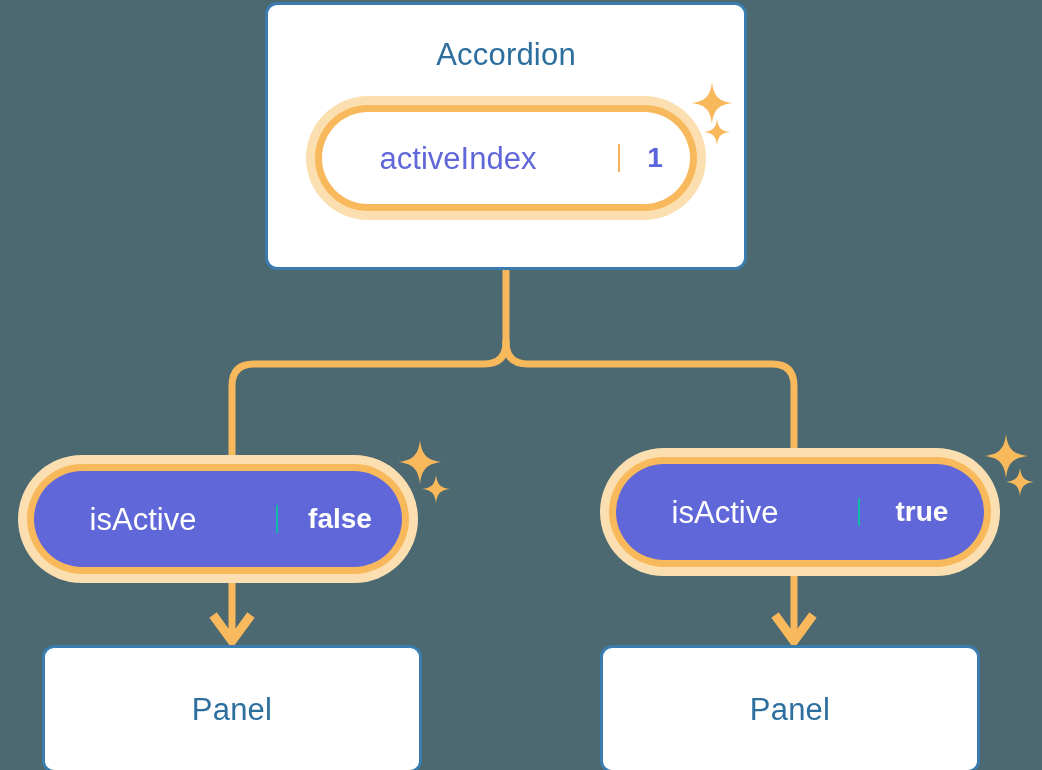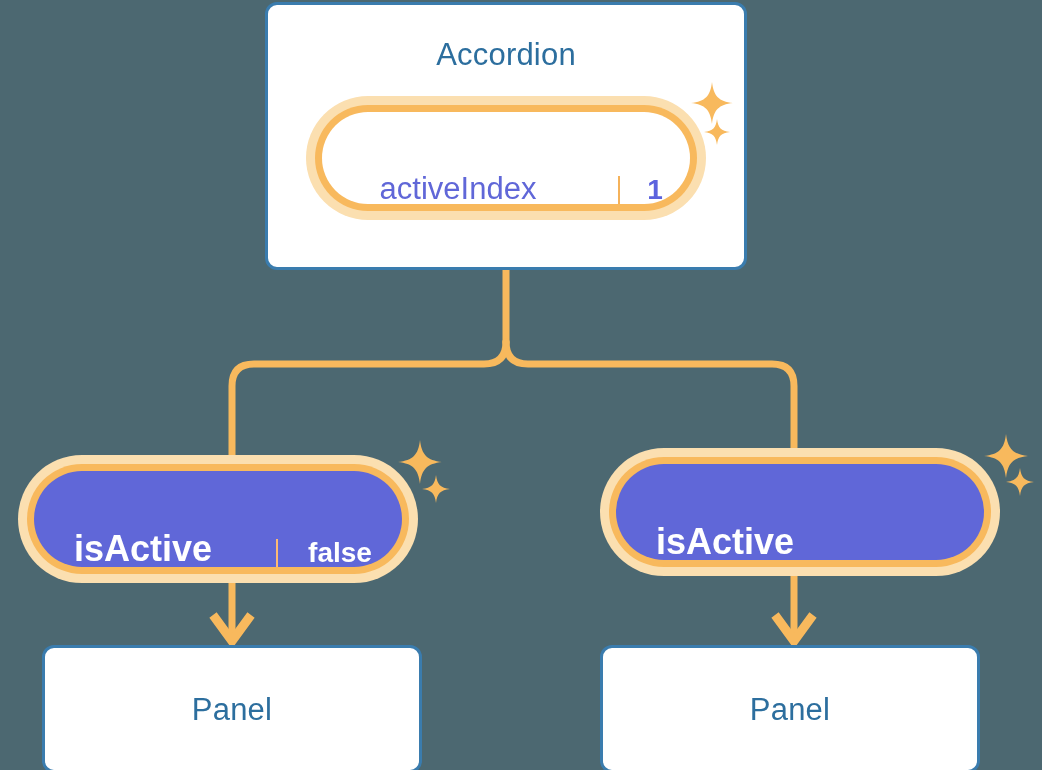--- a/index.html
+++ b/index.html
@@ -97,21 +97,21 @@
     border-radius: 999px;
     background: #F8B95D;
     padding: 7px;
   }
   .pill-body {
     position: relative;
     width: 100%;
     height: 100%;
     border-radius: 999px;
     display: flex;
-    align-items: flex-end;
+    align-items: center;
     overflow: hidden;
     gap: 24px;
   }
 
   .pill-key, .pill-val {
     display: flex;
     align-items: center;
     justify-content: center;
     white-space: nowrap;
     line-height: 1;
@@ -121,37 +121,37 @@
 
   
   .pill--light .pill-body { background: #FFFFFF; }
   .pill--light .pill-key  { color: #6067D8; }
   .pill--light .pill-val  { color: #5C63DE; }
   .pill--light .pill-val  { border-left: 2px solid #F5B25A; }
 
   
   .pill--solid .pill-body { background: #6067D8; }
   .pill--solid .pill-key  { color: #FFFFFF; }
-  .pill--solid .pill-val  { color: #FFFFFF; border-left: 2px solid #fdba74; }
+  .pill--solid .pill-val  { color: #FFFFFF; border-left: 2px solid #14b8a6; }
 
   
   #pill-active-index {
     left: 306px;
     top: 96px;
     width: 400px;
     height: 124px;
   }
   #pill-active-index .pill-key { flex: 0 0 272px; font-size: 31px; }
   #pill-active-index .pill-val { flex: 1 1 auto;  font-size: 28px; }
 
   
   .pill--leaf { width: 400px; height: 128px; }
   #pill-is-active-left  { left: 18px;  top: 455px; }
   #pill-is-active-right { left: 600px; top: 448px; }
-  .pill--leaf .pill-key { flex: 0 0 218px; font-size: 36px; font-weight: bold; }
+  .pill--leaf .pill-key { flex: 0 0 218px; font-size: 31px; }
   .pill--leaf .pill-val { flex: 1 1 auto;  font-size: 28px; }
 
   
   .sparkle {
     position: absolute;
     z-index: 5;
     pointer-events: none;
   }
   .sparkle svg { display: block; }
 
@@ -212,20 +212,21 @@
 
   <div class="card panel-card" id="panel-card-left">
     <div class="card-title">Panel</div>
   </div>
 
   <div class="pill pill--solid pill--leaf" id="pill-is-active-right">
     <div class="pill-ring">
       <div class="pill-ring-inner">
         <div class="pill-body">
           <div class="pill-key">isActive</div>
+          <div class="pill-val">true</div>
         </div>
       </div>
     </div>
   </div>
 
   <div class="card panel-card" id="panel-card-right">
     <div class="card-title">Panel</div>
   </div>
 
   <div class="sparkle" id="sparkle-root-a">

